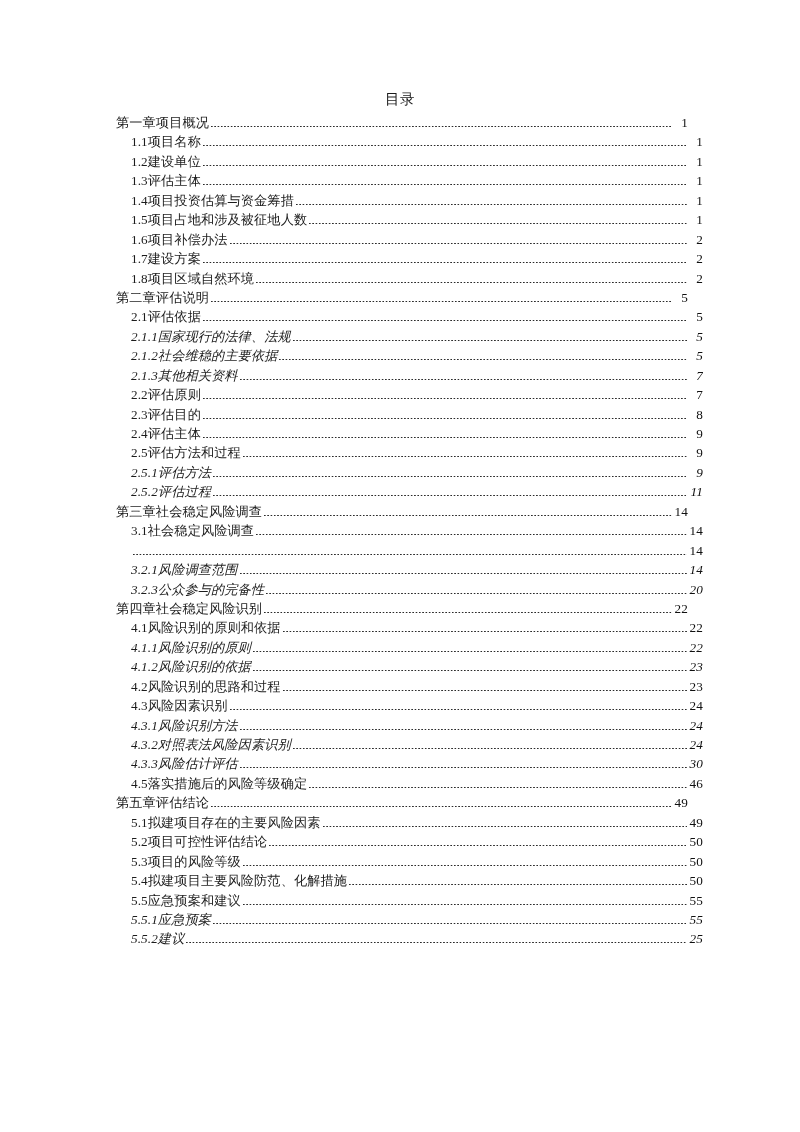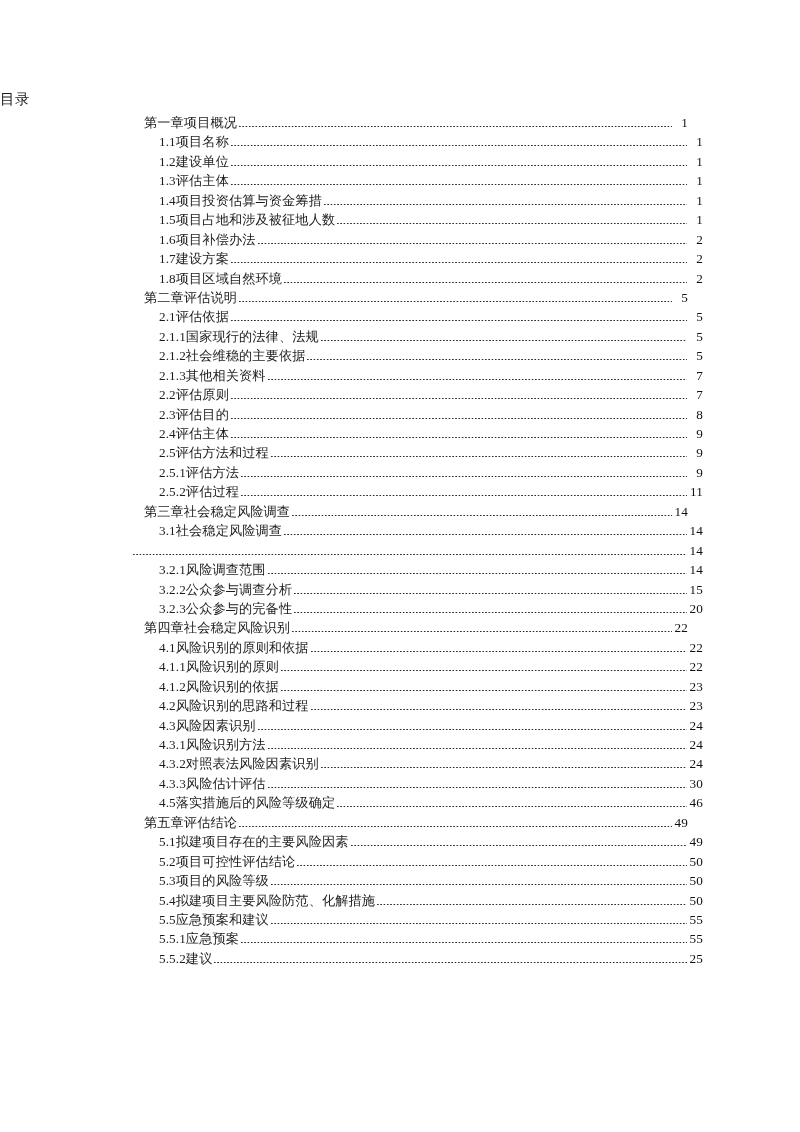--- a/index.html
+++ b/index.html
@@ -22,21 +22,21 @@
     height: 1132px;
     background: #ffffff;
     box-sizing: border-box;
   }
 
   .toc-title {
     position: absolute;
     top: 92px;
     left: 0;
     width: 800px;
-    text-align: left;
+    text-align: center;
     font-size: 14.5px;
     line-height: 1;
     letter-spacing: 0.5px;
     color: #1a1a1a;
   }
 
   .toc-list {
     position: absolute;
     top: 113px;
     left: 116px;
@@ -51,26 +51,25 @@
     font-size: 13.2px;
     line-height: 19.45px;
     color: #1c1c1c;
     white-space: nowrap;
     overflow: hidden;
   }
 
   
   .toc-entry.lvl-1 { padding-left: 0px; }
   .toc-entry.lvl-2 { padding-left: 15px; }
-  .toc-entry.lvl-3 { padding-left: 15px; }
+  .toc-entry.lvl-3 { padding-left: 15px; font-style: italic; }
 
   .entry-label {
     flex: 0 0 auto;
     letter-spacing: 0.1px;
-    margin-left: 28px;
   }
 
   .entry-leader {
     flex: 1 1 auto;
     position: relative;
     overflow: hidden;
     margin: 0 1px 0 2px;
     height: 19.45px;
     align-self: stretch;
   }
@@ -216,25 +215,20 @@
       <div class="toc-entry lvl-2">
         <span class="entry-leader"></span>
         <span class="entry-page">14</span>
       </div>
       <div class="toc-entry lvl-3">
         <span class="entry-label">3.2.1风险调查范围</span>
         <span class="entry-leader"></span>
         <span class="entry-page">14</span>
       </div>
       <div class="toc-entry lvl-3">
-        <span class="entry-label">3.2.2公众参与调查分析</span>
-        <span class="entry-leader"></span>
-        <span class="entry-page">15</span>
-      </div>
-      <div class="toc-entry lvl-3">
         <span class="entry-label">3.2.3公众参与的完备性</span>
         <span class="entry-leader"></span>
         <span class="entry-page">20</span>
       </div>
       <div class="toc-entry lvl-1">
         <span class="entry-label">第四章社会稳定风险识别</span>
         <span class="entry-leader"></span>
         <span class="entry-page">22</span>
       </div>
       <div class="toc-entry lvl-2">

